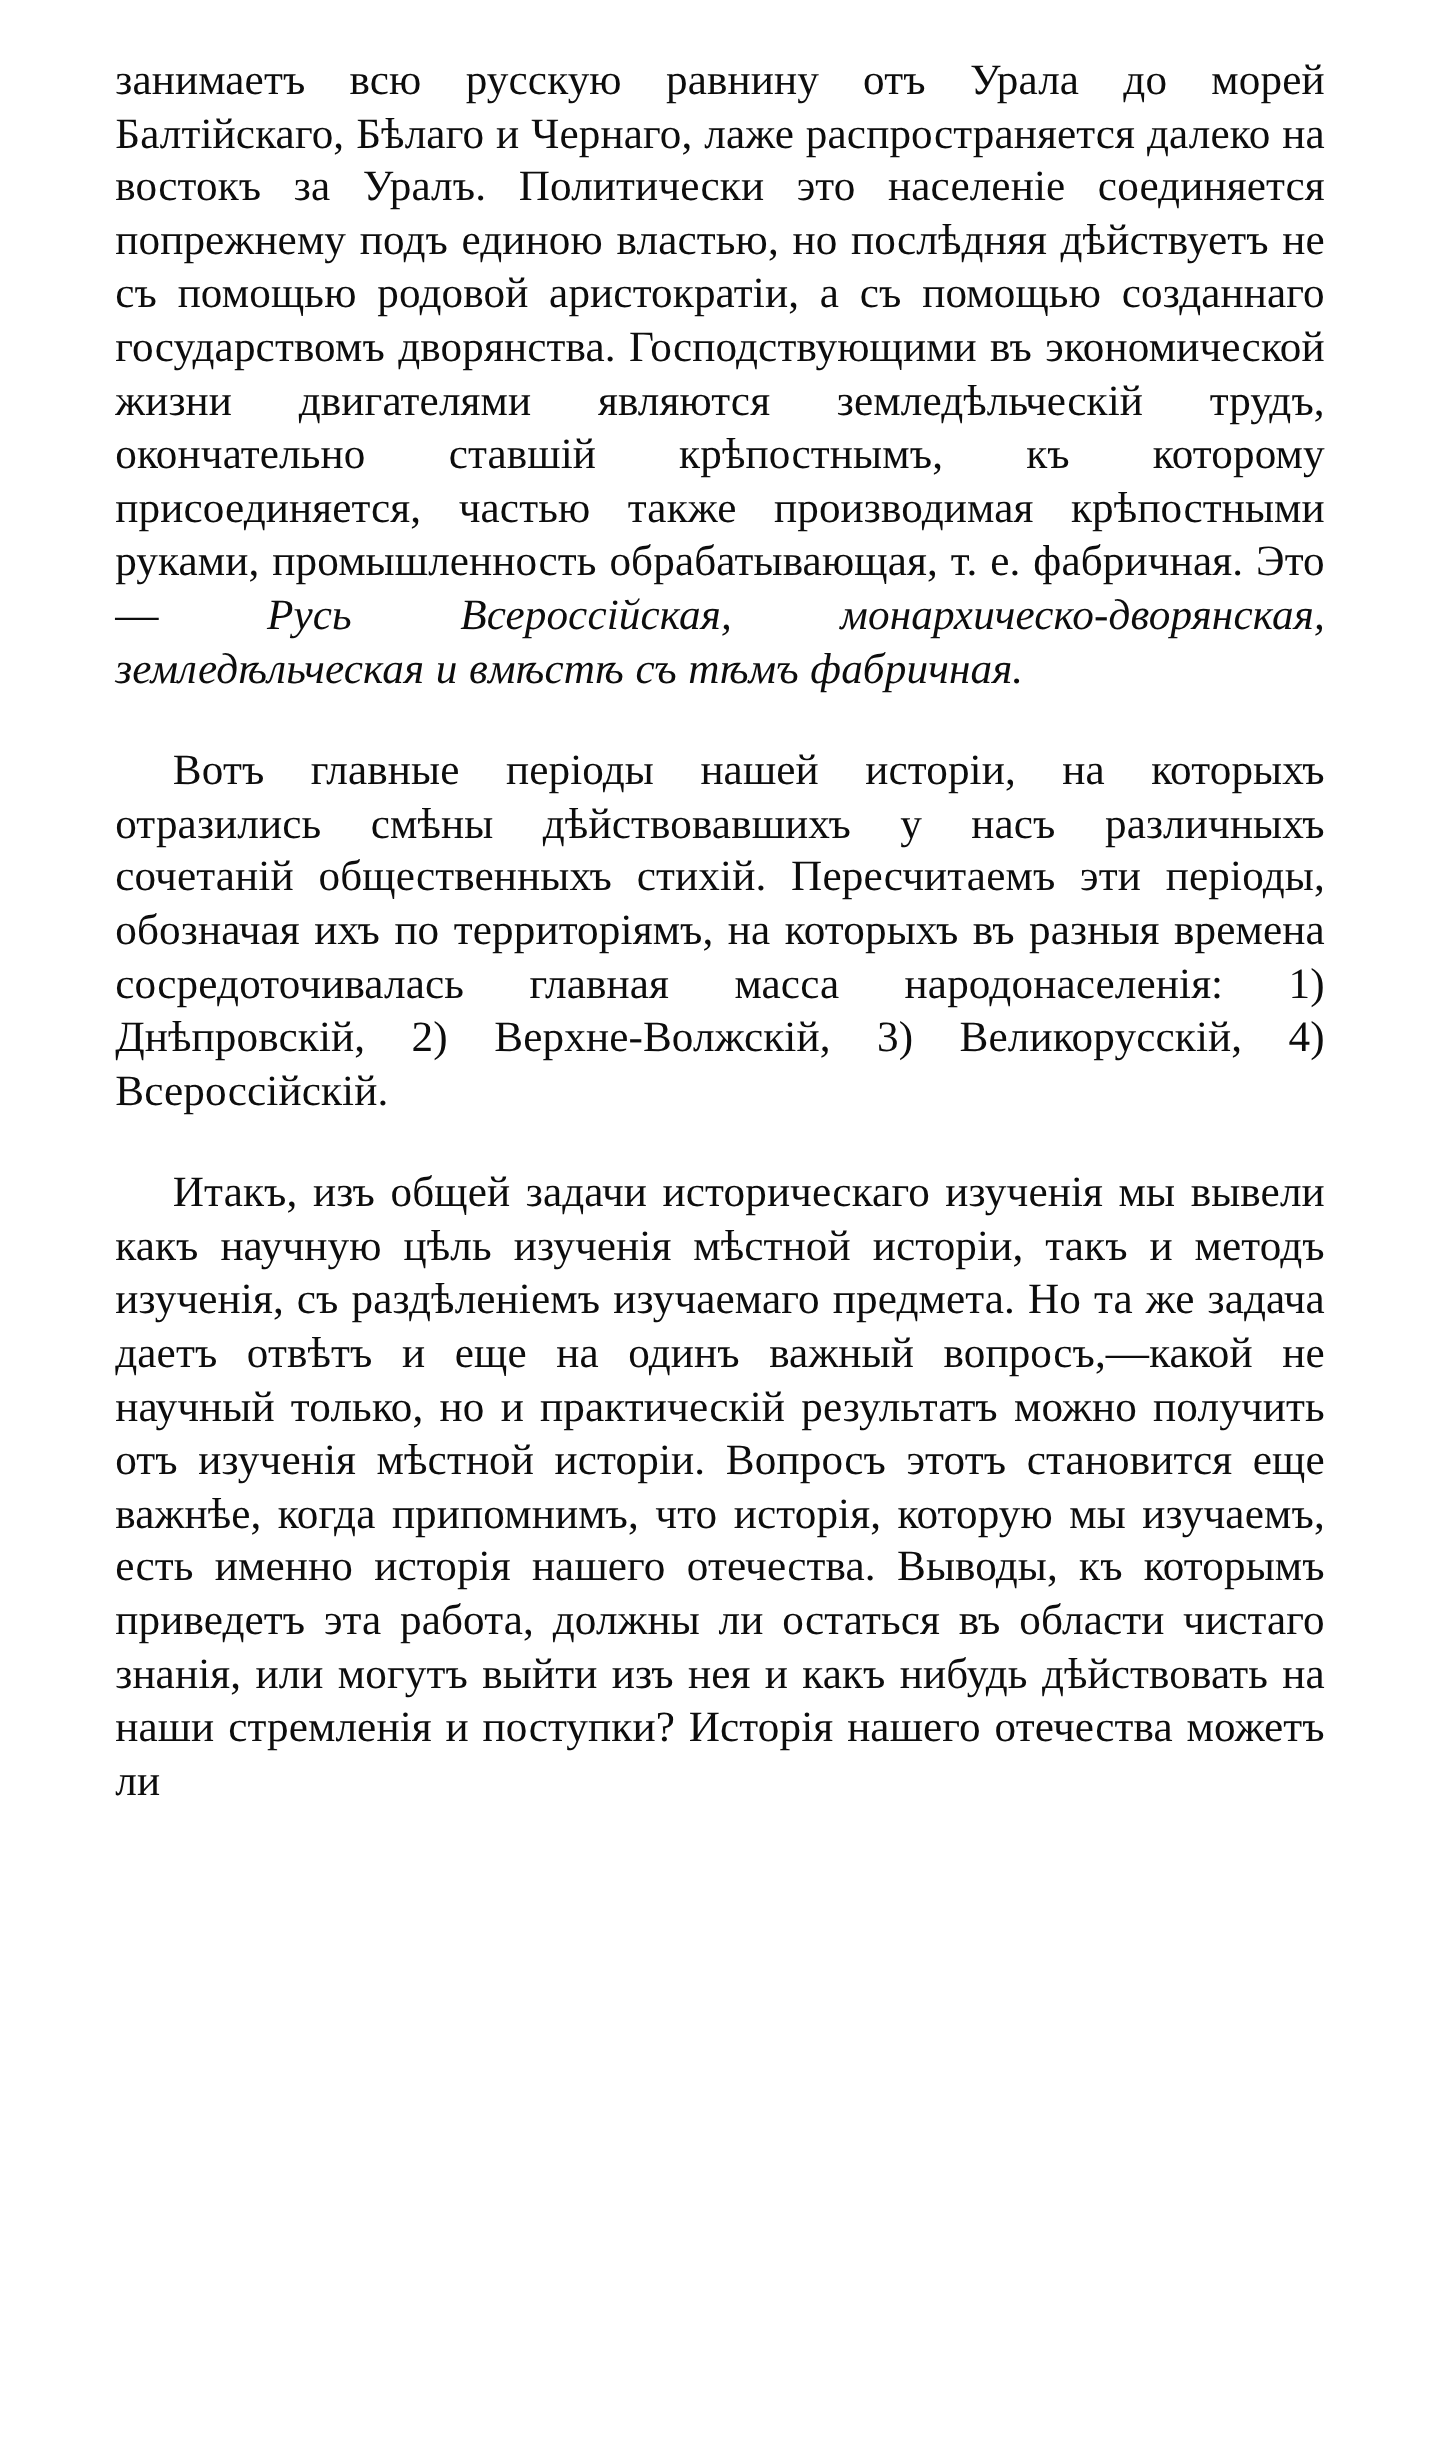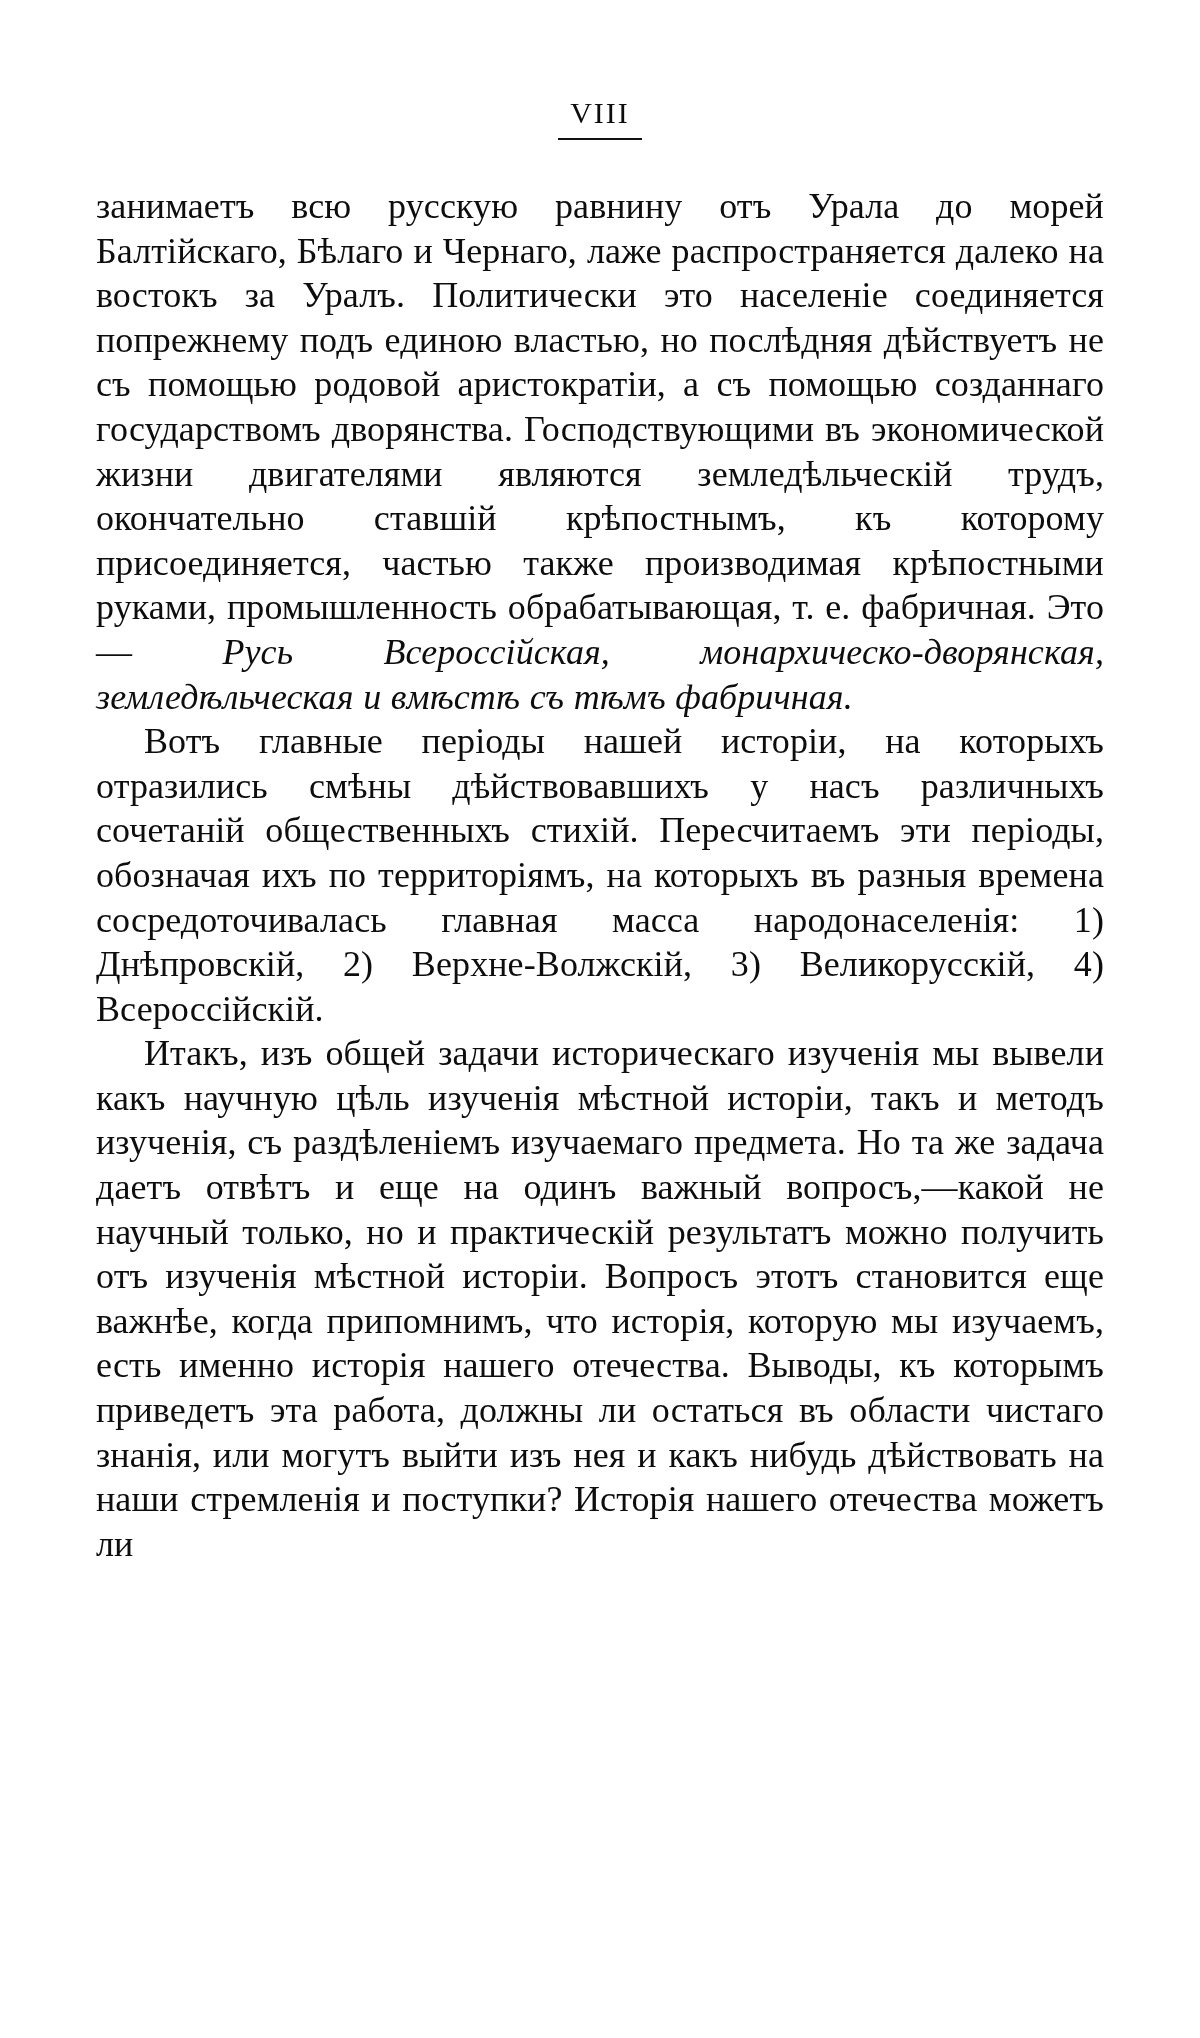--- a/index.html
+++ b/index.html
@@ -44,33 +44,31 @@
     margin: 0;
     font-size: 36px;
     line-height: 44.6px;
     text-align: justify;
     text-justify: inter-word;
     letter-spacing: 0.1px;
     word-spacing: 0.5px;
   }
   p.indent {
     text-indent: 48px;
+    margin-top: 40px;
   }
   .ital {
     font-style: italic;
   }
 </style>
 </head>
 <body>
 
 <div class="page">
 
-  <div class="page-number-wrap">
-    <span class="page-number">VIII</span>
-  </div>
 
   <div class="text-body">
 
     <p class="para"><span>занимаетъ всю русскую равнину отъ Урала до морей Балтійскаго, Бѣлаго и Чернаго, лаже распространяется далеко на востокъ за Уралъ. Политически это населеніе соединяется попрежнему подъ единою властью, но послѣдняя дѣйствуетъ не съ помощью родовой аристократіи, а съ помощью созданнаго государствомъ дворянства. Господствующими въ экономической жизни двигателями являются земледѣльческій трудъ, окончательно ставшій крѣпостнымъ, къ которому присоединяется, частью также производимая крѣпостными руками, промышленность обрабатывающая, т. е. фабричная. Это — </span><span class="ital">Русь Всероссійская, монархическо-дворянская, земледѣльческая и вмѣстѣ съ тѣмъ фабричная.</span></p>
 
     <p class="para indent"><span>Вотъ главные періоды нашей исторіи, на которыхъ отразились смѣны дѣйствовавшихъ у насъ различныхъ сочетаній общественныхъ стихій. Пересчитаемъ эти періоды, обозначая ихъ по территоріямъ, на которыхъ въ разныя времена сосредоточивалась главная масса народонаселенія: 1) Днѣпровскій, 2) Верхне-Волжскій, 3) Великорусскій, 4) Всероссійскій.</span></p>
 
     <p class="para indent"><span>Итакъ, изъ общей задачи историческаго изученія мы вывели какъ научную цѣль изученія мѣстной исторіи, такъ и методъ изученія, съ раздѣленіемъ изучаемаго предмета. Но та же задача даетъ отвѣтъ и еще на одинъ важный вопросъ,—какой не научный только, но и практическій результатъ можно получить отъ изученія мѣстной исторіи. Вопросъ этотъ становится еще важнѣе, когда припомнимъ, что исторія, которую мы изучаемъ, есть именно исторія нашего отечества. Выводы, къ которымъ приведетъ эта работа, должны ли остаться въ области чистаго знанія, или могутъ выйти изъ нея и какъ нибудь дѣйствовать на наши стремленія и поступки? Исторія нашего отечества можетъ ли</span></p>
 
   </div>

